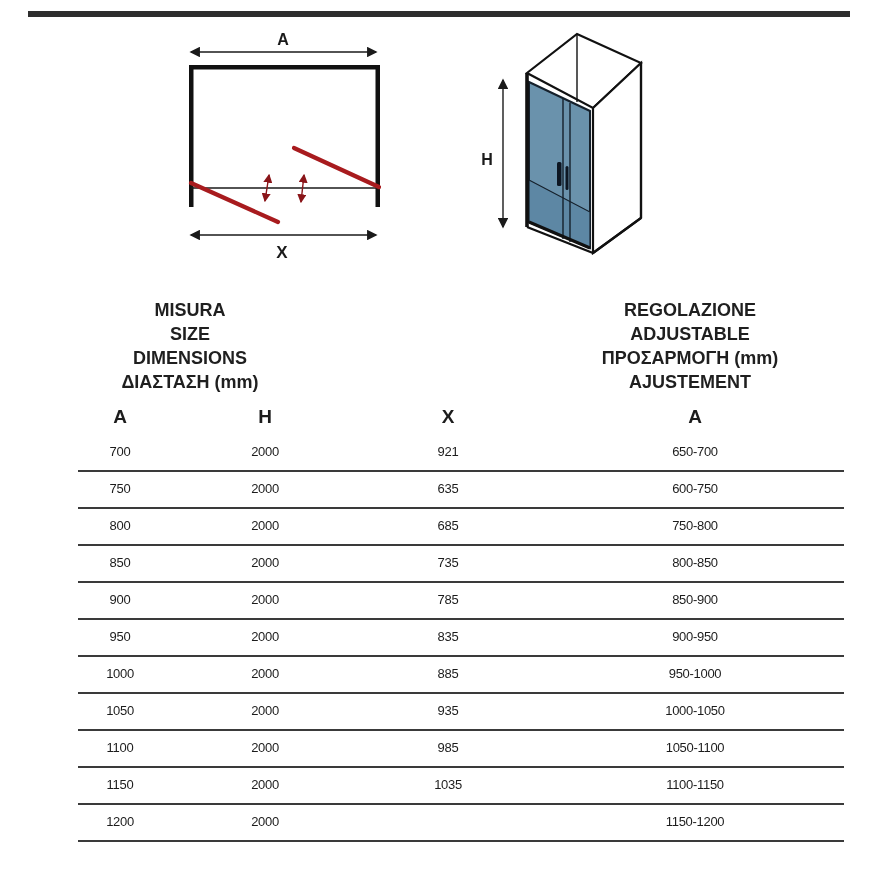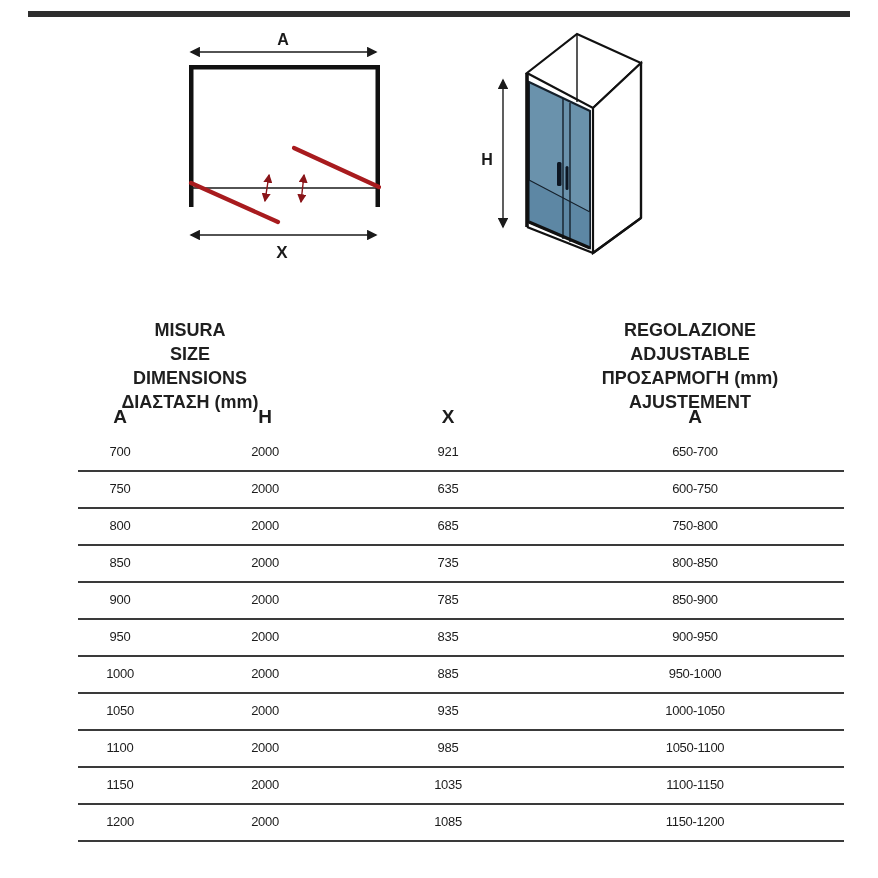--- a/index.html
+++ b/index.html
@@ -17,21 +17,21 @@
     width: 822px; height: 6px;
     background: #2e2e2e;
   }
   .diagram { position: absolute; }
   #diagram-plan { left: 170px; top: 25px; }
   #diagram-iso  { left: 470px; top: 20px; }
 
   
   .ghead {
     position: absolute;
-    top: 318px;
+    top: 298px;
     text-align: center;
     font-weight: bold;
     font-size: 18px;
     line-height: 24px;
     color: #1f1f1f;
     white-space: nowrap;
   }
   .ghead span { display: block; }
   #ghead-1 { left: 60px;  width: 260px; }
   #ghead-2 { left: 308px; width: 260px; }
@@ -217,19 +217,18 @@
     </div>
         <div class="trow">
       <span class="cell c0">1150</span>
       <span class="cell c1">2000</span>
       <span class="cell c2">1035</span>
       <span class="cell c3">1100-1150</span>
     </div>
         <div class="trow">
       <span class="cell c0">1200</span>
       <span class="cell c1">2000</span>
-      <span class="cell c2">1085</span>
       <span class="cell c3">1150-1200</span>
     </div>
       </div>
   </div>
 
 </div>
 
 </body></html>

